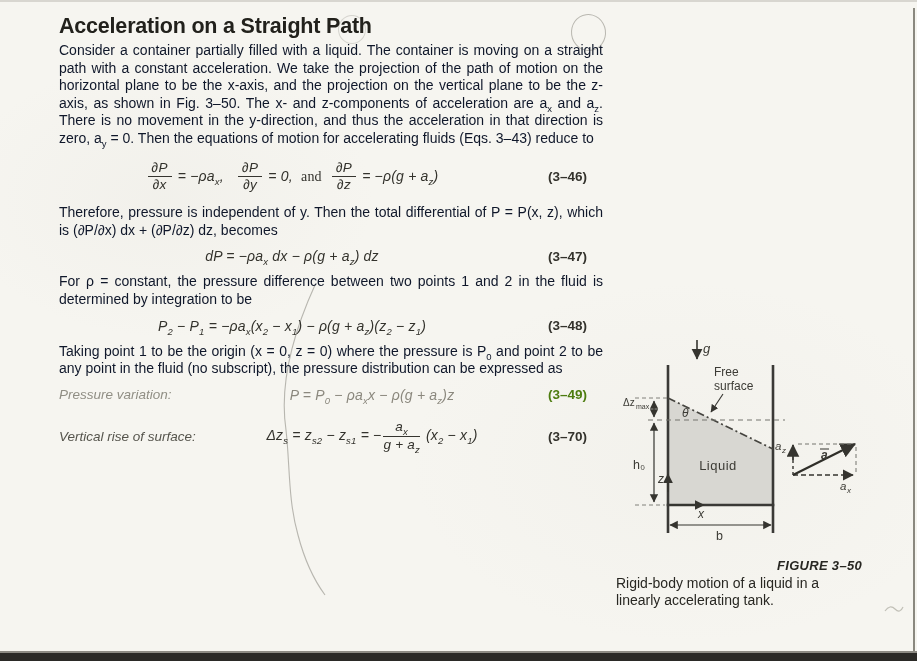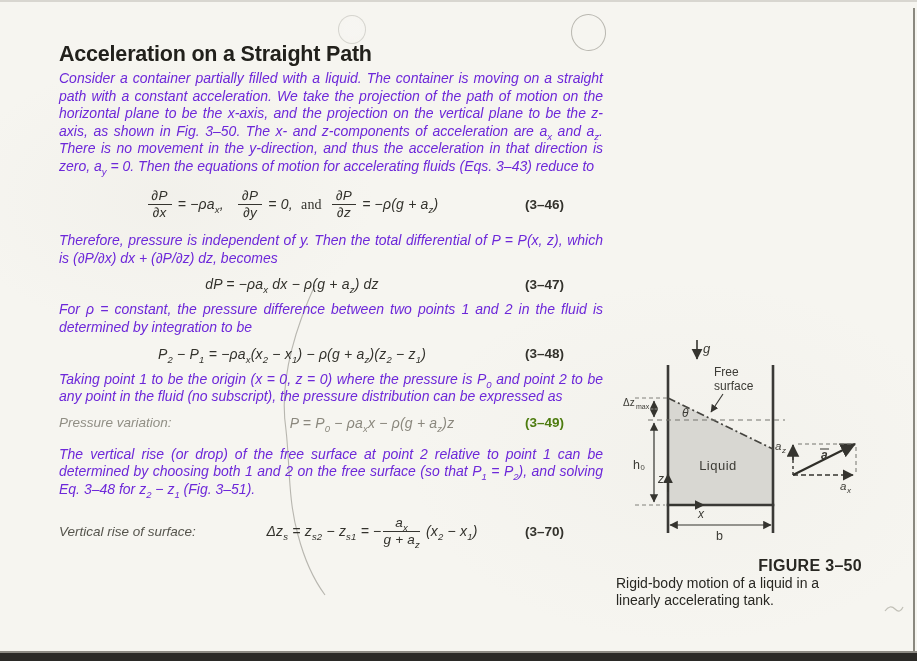--- a/index.html
+++ b/index.html
@@ -18,43 +18,43 @@
   .edge-bottom{position:absolute;left:0;top:651px;width:917px;height:10px;background:#2b2a27;border-top:2px solid #8d8b84;}
   
   .smudge-title{position:absolute;left:338px;top:15px;width:26px;height:27px;border-radius:50%;
     border:1px solid rgba(140,138,130,.30);
     background:radial-gradient(circle at 50% 45%, rgba(246,245,241,.95) 40%, rgba(246,245,241,.55) 62%, rgba(246,245,241,0) 78%);}
   .smudge-ring{position:absolute;left:571px;top:14px;width:33px;height:35px;border-radius:50%;
     border:1.6px solid rgba(125,123,114,.5);transform:rotate(-8deg);}
   .curve-artifact{position:absolute;left:270px;top:280px;}
   .squiggle{position:absolute;left:884px;top:602px;}
   
-  #text-col{position:absolute;left:59px;top:13px;width:544px;margin-top:28px;}
+  #text-col{position:absolute;left:59px;top:13px;width:544px;}
   h1{font-size:21.5px;line-height:26px;font-weight:bold;color:#22211c;margin:0 0 3px 0;letter-spacing:-0.2px;}
-  .para{margin:0;font-size:14px;line-height:17.6px;text-align:justify;color:#6d28d9;font-style:italic;}
+  .para{margin:0;font-size:14px;line-height:17.6px;text-align:justify;color:#0f172a;}
   sub{font-size:9.5px;line-height:0;}
   
   .eq-row{display:flex;align-items:center;margin:9px 0;font-size:14px;color:#33322c;}
   .eq-label{flex:0 0 160px;font-style:italic;color:#55544c;font-size:13.5px;}
   .eq-body{flex:1;text-align:center;font-style:italic;letter-spacing:.2px;}
   .eq-body .rm{font-style:normal;font-family:Liberation Serif, serif;}
-  .eq-num{flex:0 0 62px;font-weight:bold;font-style:normal;font-size:13.5px;padding-right:16px;box-sizing:content-box;}
+  .eq-num{flex:0 0 62px;text-align:right;font-weight:bold;font-style:normal;font-size:13.5px;padding-right:16px;box-sizing:content-box;}
   .frac{display:inline-flex;flex-direction:column;vertical-align:middle;text-align:center;margin:0 2px;font-size:13.5px;line-height:1.1;}
   .frac .num{border-bottom:1.4px solid #35342f;padding:0 4px 1px;}
   .frac .den{padding-top:1px;}
   .eq46{margin:13px 0 11px;}
   .eq49{color:#8b887e;gap:40px;}
   .eq49 .eq-label{color:#908e84;}
   .eq49 .eq-num{color:#4d7c0f;}
   .p5{margin-top:15px;}
   .eq50{margin-top:17px;}
   
   #figure-box{position:absolute;left:622px;top:332px;width:295px;height:214px;}
   #fig-caption{position:absolute;left:616px;top:557px;width:252px;color:#282722;}
-  #fig-caption .cap-title{font-size:16px;font-weight:bold;text-align:right;padding-right:6px;letter-spacing:.3px;line-height:18px;}
+  #fig-caption .cap-title{font-size:13px;font-weight:bold;text-align:right;padding-right:6px;letter-spacing:.3px;line-height:18px;font-style:italic;}
   #fig-caption .cap-line{font-size:14px;text-align:left;line-height:17px;}
   svg text{font-family:"Liberation Sans", sans-serif;fill:#3c3b35;}
 </style>
 </head>
 <body>
 
 <div class="edge-top"></div>
 <div class="edge-right"></div>
 <div class="edge-bottom"></div>
 <div class="smudge-title"></div>
@@ -100,21 +100,20 @@
   </div>
 
   <p class="para">Taking point 1 to be the origin (x = 0, z = 0) where the pressure is P<sub>0</sub> and point 2 to be any point in the fluid (no subscript), the pressure distribution can be expressed as</p>
 
   <div class="eq-row eq49">
     <div class="eq-label">Pressure variation:</div>
     <div class="eq-body">P = P<sub>0</sub> − ρa<sub>x</sub>x − ρ(g + a<sub>z</sub>)z</div>
     <div class="eq-num">(3–49)</div>
   </div>
 
-  <p class="para p5">The vertical rise (or drop) of the free surface at point 2 relative to point 1 can be determined by choosing both 1 and 2 on the free surface (so that P<sub>1</sub> = P<sub>2</sub>), and solving Eq. 3–48 for z<sub>2</sub> − z<sub>1</sub> (Fig. 3–51).</p>
 
   <div class="eq-row eq50">
     <div class="eq-label">Vertical rise of surface:</div>
     <div class="eq-body">Δz<sub>s</sub> = z<sub>s2</sub> − z<sub>s1</sub> = −<span class="frac">
           <span class="num">a<sub>x</sub></span>
           <span class="den">g + a<sub>z</sub></span>
         </span>&nbsp;(x<sub>2</sub> − x<sub>1</sub>)</div>
     <div class="eq-num">(3–70)</div>
   </div>
 </div>

